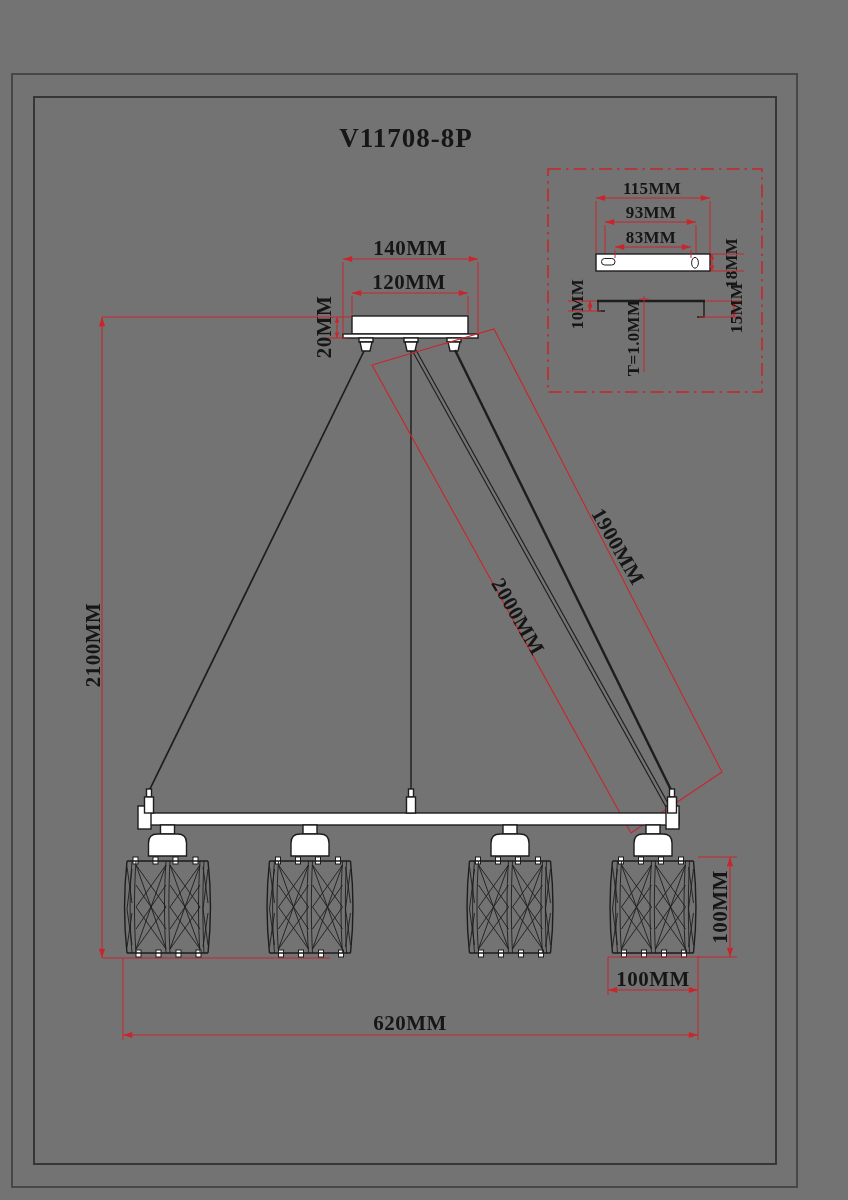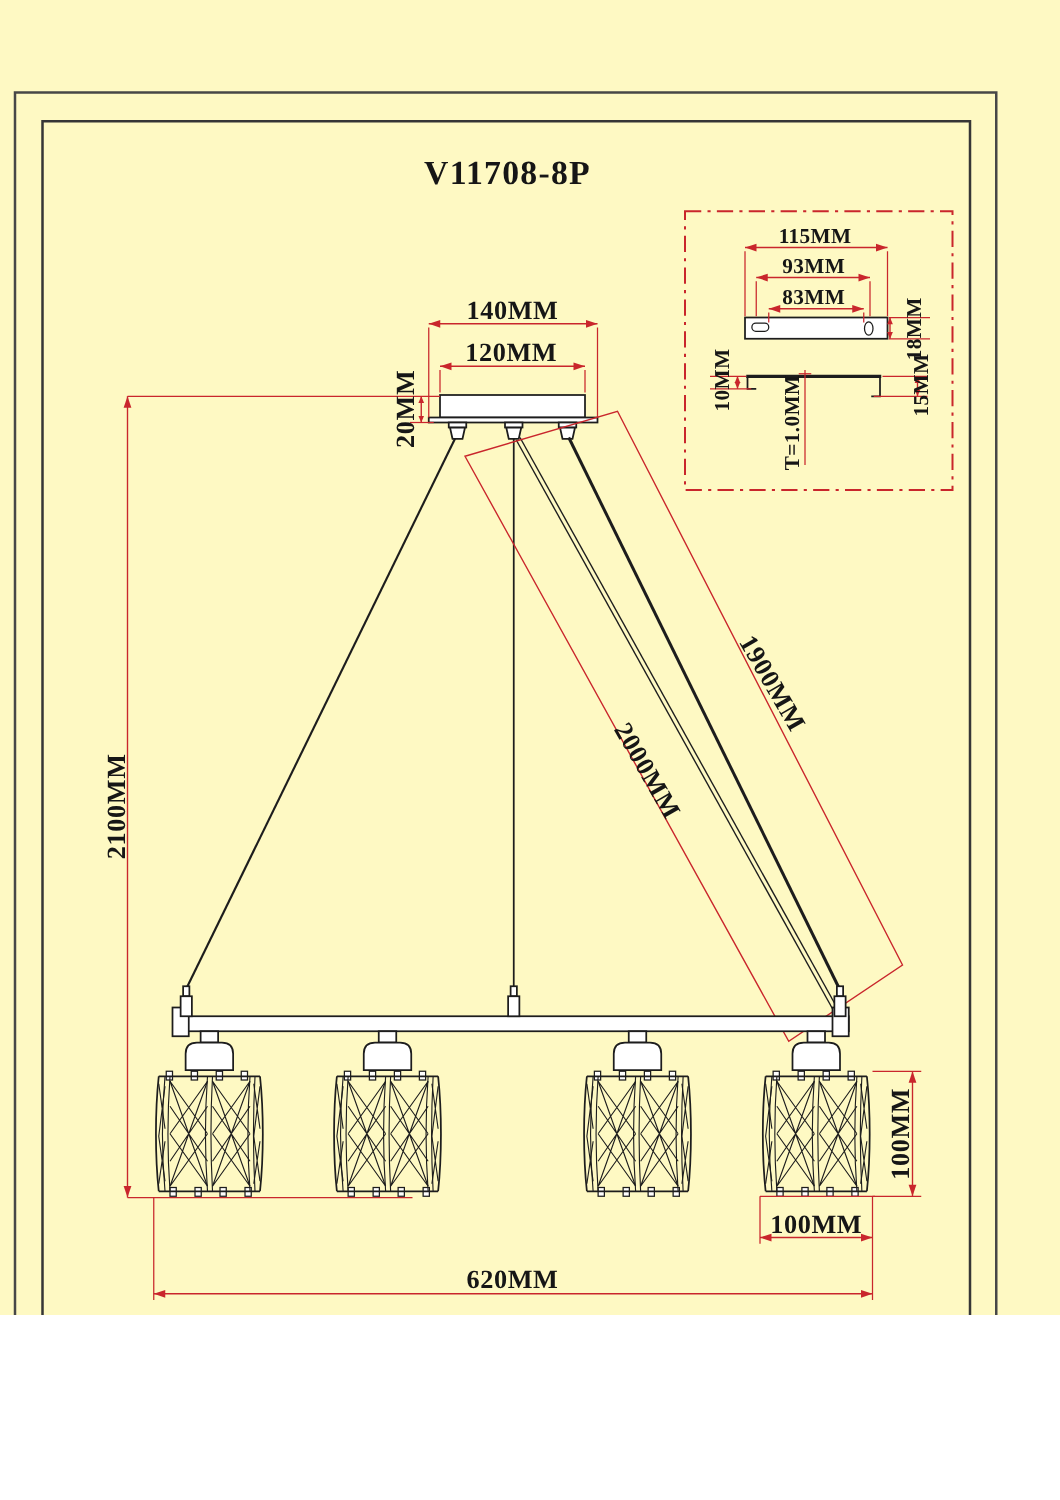--- a/index.html
+++ b/index.html
@@ -1,16 +1,16 @@
 <!DOCTYPE html>
 <html><head>
 <meta charset="utf-8">
 <style>
   html,body{margin:0;padding:0;background:#ffffff;}
-  .page{position:relative;width:848px;height:1052px;background:#fef9c3;overflow:hidden;
+  .page{position:relative;width:848px;height:1200px;background:#737373;overflow:hidden;
         font-family:"Liberation Serif", serif;}
   svg{position:absolute;left:0;top:0;}
   svg text{font-family:"Liberation Serif", serif;font-weight:bold;fill:#161616;}
   .t-main{font-size:21px;letter-spacing:0.5px;}
   .t-small{font-size:17px;letter-spacing:0.3px;}
   .t-title{font-size:27px;letter-spacing:1px;}
   .blk{stroke:#1d1d1d;fill:none;stroke-width:1.4;}
   .blkf{stroke:#1d1d1d;fill:#ffffff;stroke-width:1.4;}
   .thin{stroke:#1d1d1d;fill:none;stroke-width:1;}
   .red{stroke:#c9262c;fill:none;stroke-width:1.1;}

